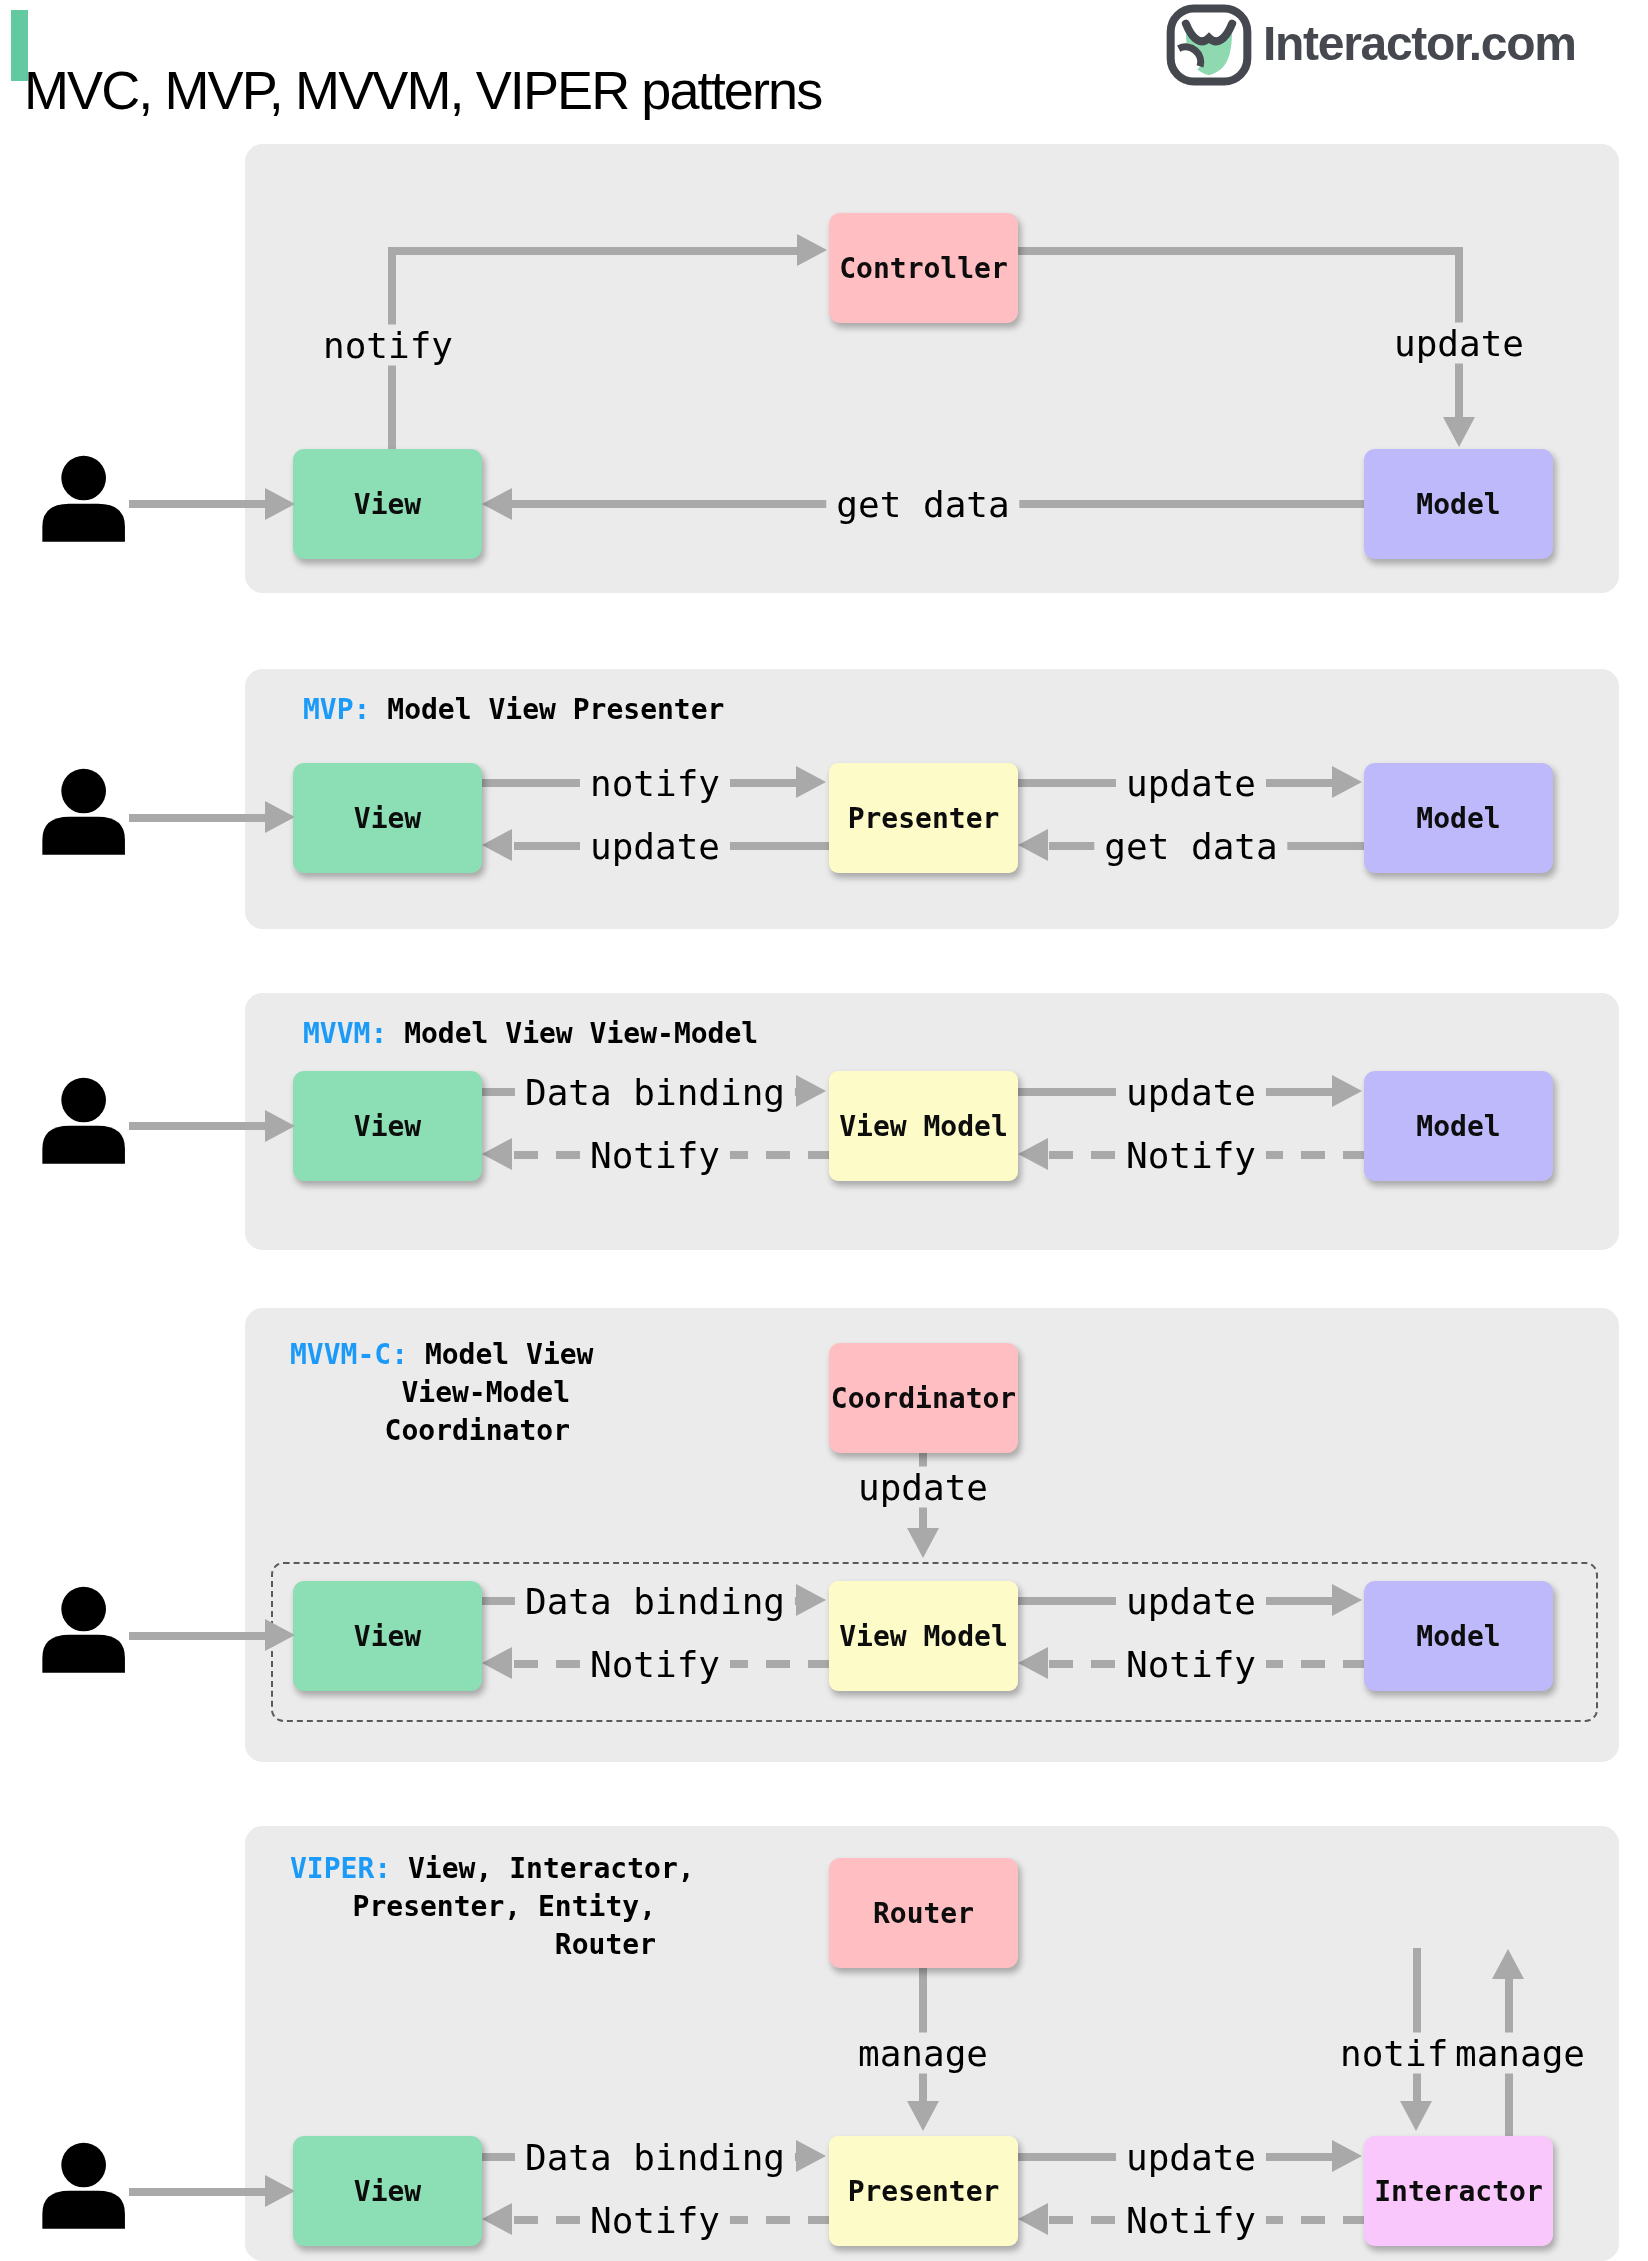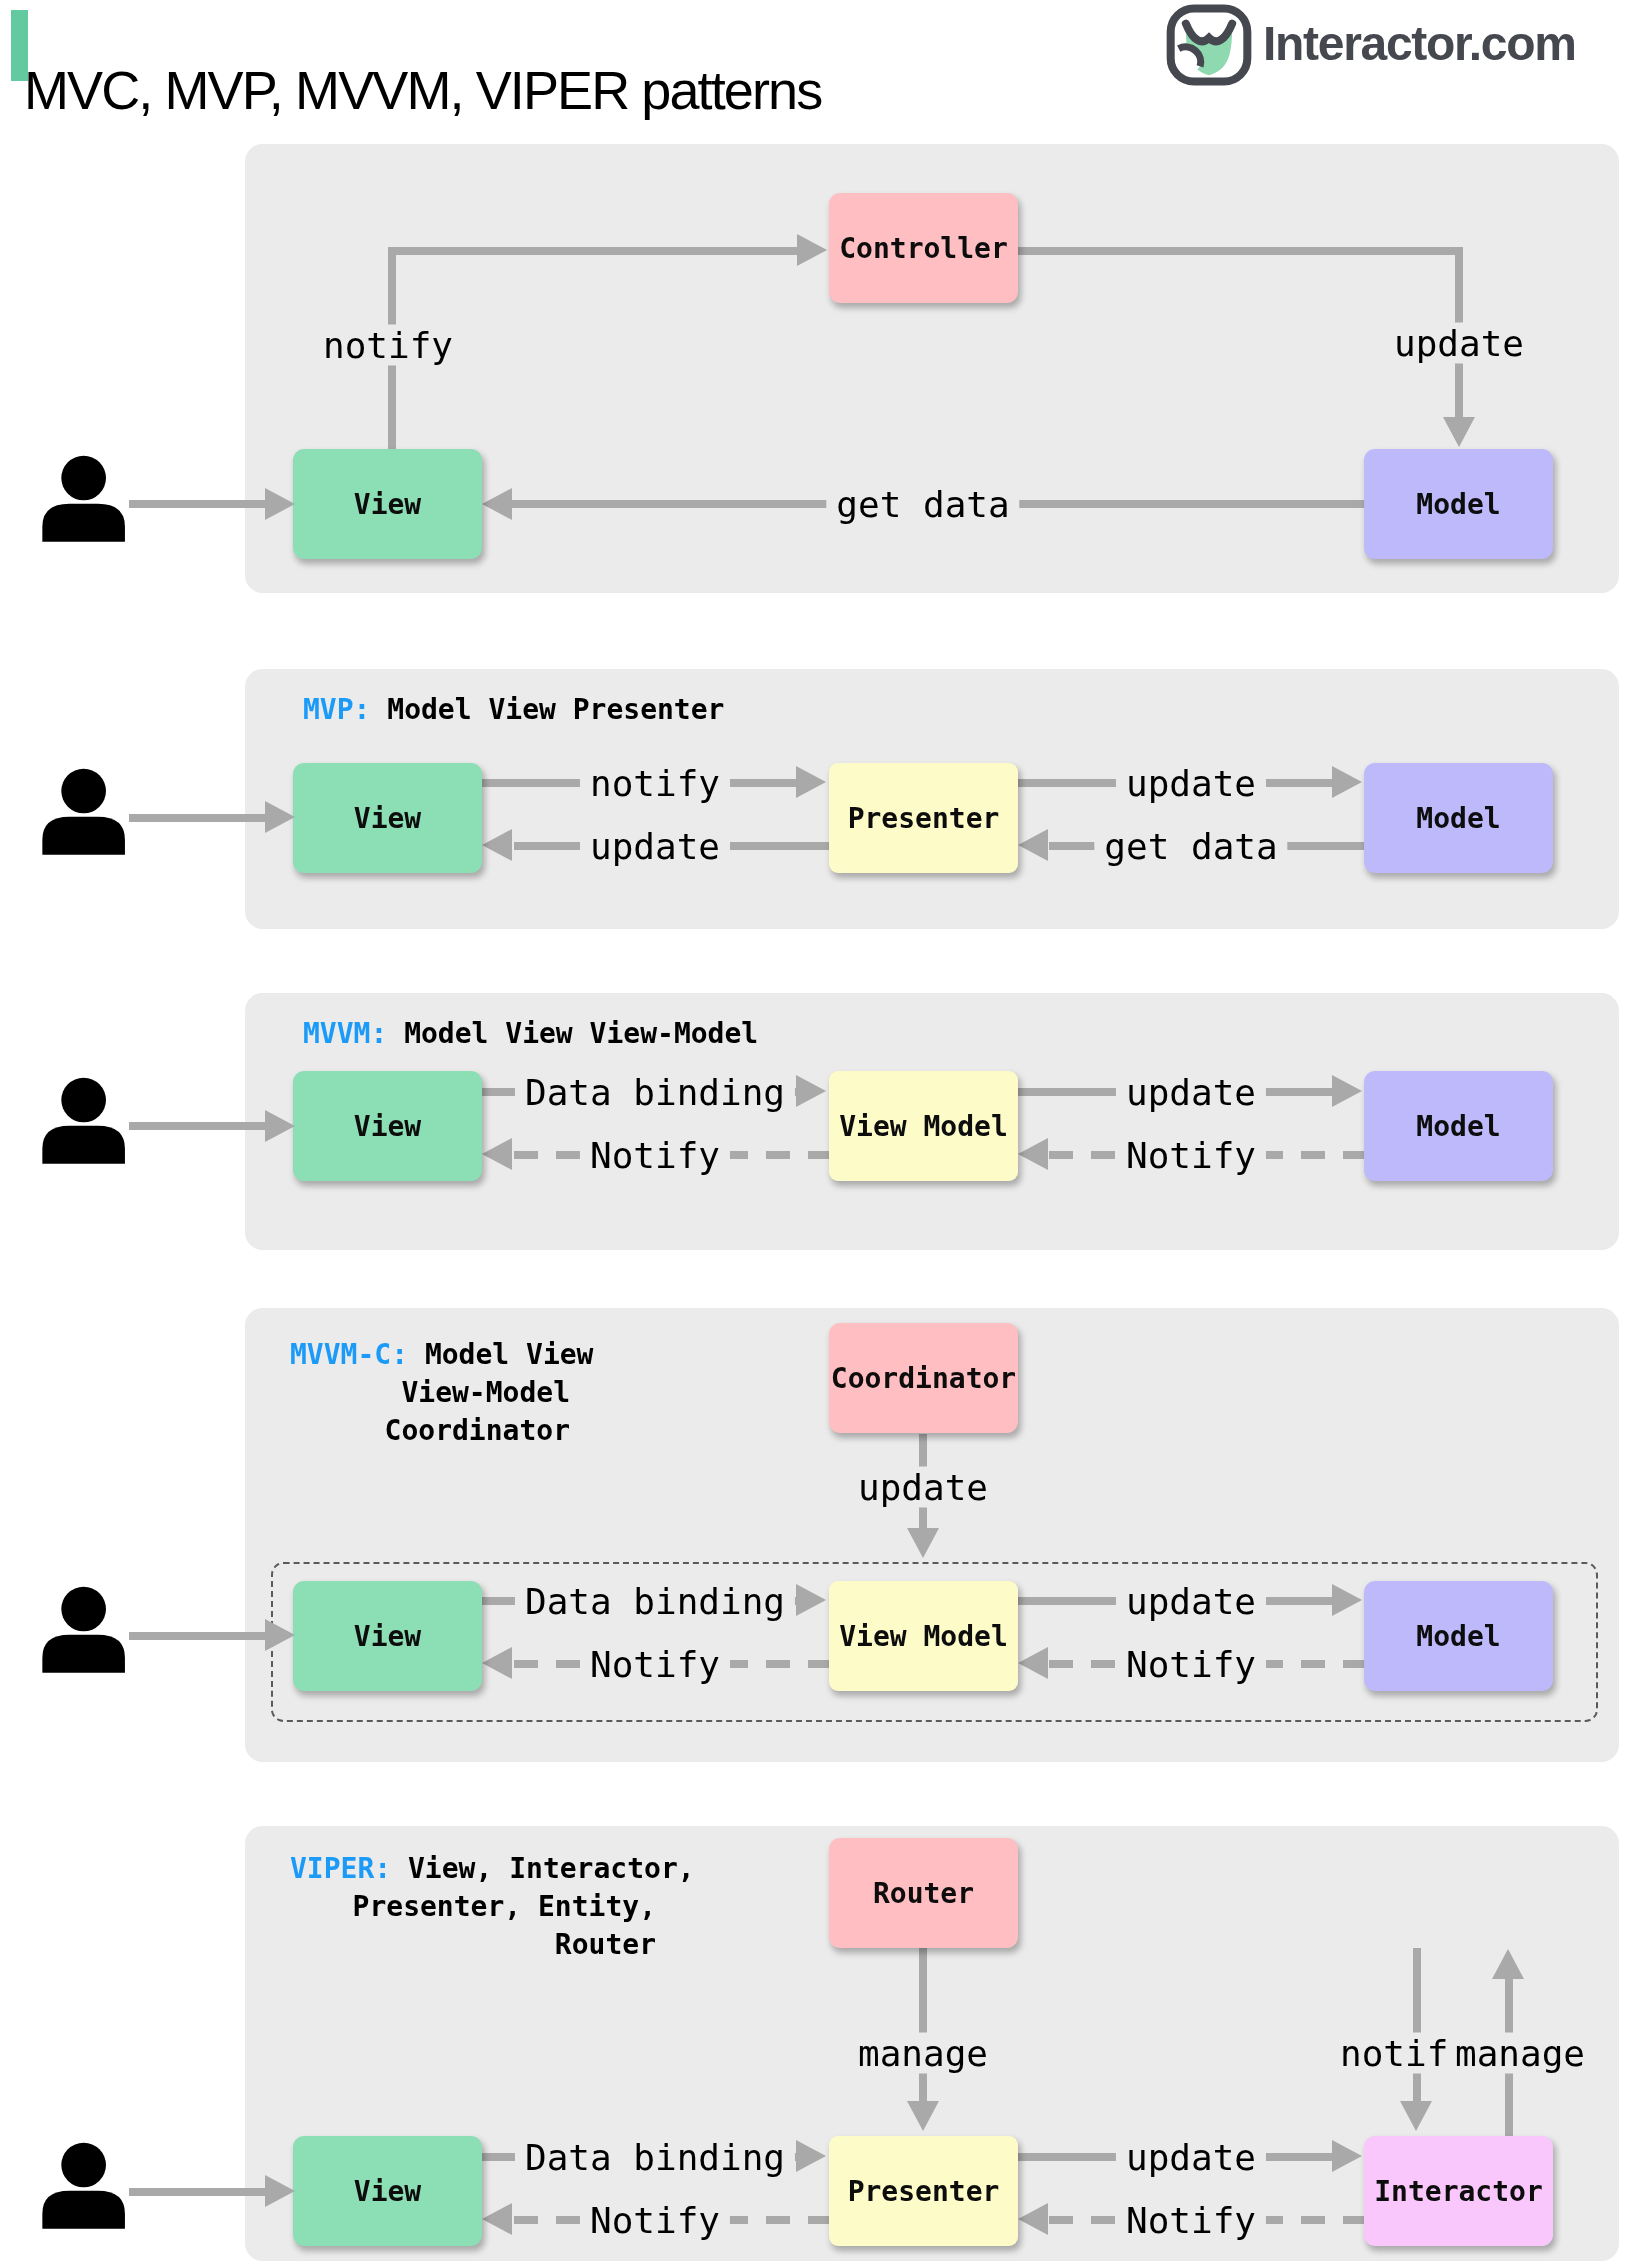--- a/index.html
+++ b/index.html
@@ -15,21 +15,21 @@
   .panel{position:absolute;left:245px;width:1374px;background:var(--panel-gray);border-radius:17.6px;}
   .slabel{position:absolute;font-family:"DejaVu Sans Mono",monospace;font-weight:700;font-size:28px;
           color:#000;white-space:nowrap;line-height:38px;}
   .slabel .bl{color:var(--label-blue);}
   .slabel.block{text-align:right;}
   
   .box{position:absolute;width:189px;height:110px;border-radius:11.3px;display:flex;align-items:center;
        justify-content:center;font-family:"DejaVu Sans Mono",monospace;font-weight:700;font-size:28px;
        color:#0d0d0d;box-shadow:2.5px 4.4px 6.3px rgba(0,0,0,.28);z-index:2;white-space:nowrap;}
   .green{background:var(--box-green);}  .purple{background:var(--box-purple);}
-  .pink{background:var(--box-pink);}    .yellow{background:var(--box-yellow);border-radius:9px;}
+  .pink{background:var(--box-pink);margin-top:20px;}    .yellow{background:var(--box-yellow);border-radius:9px;}
   .magenta{background:var(--box-magenta);}
   
   .hline{position:absolute;height:7.6px;background:var(--arrow-gray);z-index:1;}
   .vline{position:absolute;width:7.6px;background:var(--arrow-gray);z-index:1;}
   .hdash{position:absolute;height:7.6px;z-index:1;
          background:repeating-linear-gradient(90deg,var(--arrow-gray) 0 24px,transparent 24px 42px);}
   .ah{position:absolute;width:0;height:0;z-index:2;}
   .ah.r{border-left:30px solid var(--arrow-gray);border-top:16.4px solid transparent;border-bottom:16.4px solid transparent;}
   .ah.l{border-right:30px solid var(--arrow-gray);border-top:16.4px solid transparent;border-bottom:16.4px solid transparent;}
   .ah.d{border-top:30px solid var(--arrow-gray);border-left:16.4px solid transparent;border-right:16.4px solid transparent;}

